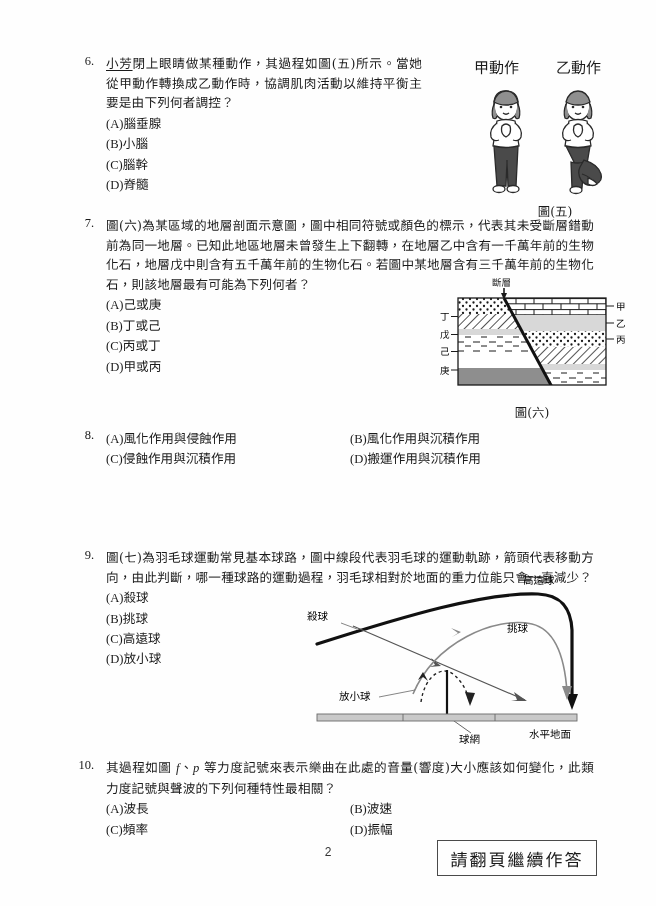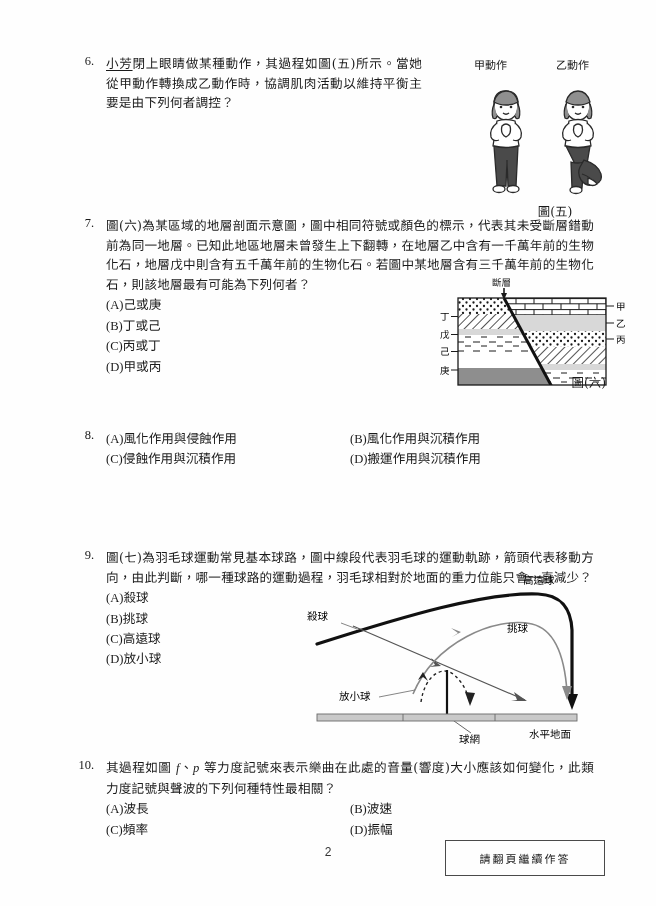--- a/index.html
+++ b/index.html
@@ -27,50 +27,56 @@
   .opt .lab{font-family:"Liberation Serif",serif;}
   .opts2{display:flex;flex-wrap:wrap;}
   .opts2 .opt{width:50%;box-sizing:border-box;}
   .ital{font-style:italic;font-family:"Liberation Serif",serif;}
 
   
   .cap{font-size:12.4px;text-align:center;}
 
   
   #fig5{position:absolute;left:470px;top:56px;width:170px;height:160px;}
-  .poselbl{position:absolute;font-size:11px;}
+  .poselbl{position:absolute;font-size:15px;}
 
   
   #fig6{position:absolute;left:440px;top:276px;width:200px;height:135px;}
 
   
   #fig7{position:absolute;left:295px;top:570px;width:345px;height:175px;}
 
   
   .pageno{
     position:absolute;left:0;right:0;top:845px;text-align:center;
     font-family:"Liberation Sans",sans-serif;font-size:12px;color:#333;
   }
   .turnbox{
     position:absolute;left:437px;top:840px;width:158px;height:34px;
     border:1.1px solid #4a4a4a;display:flex;align-items:center;
-    justify-content:center;font-size:11px;letter-spacing:2px;margin-left:8px;
+    justify-content:center;font-size:17px;letter-spacing:2px;
   }
   svg{display:block;}
   text{font-family:"DejaVu Serif","Liberation Serif",serif;}
 </style>
 </head>
 <body>
 
 <div class="page">
 
   <div class="q" style="top:54px;">
     <div class="qnum">6.</div>
     <div class="qbody" style="width:316px;">
       <div class="stem"><u>小芳</u><span>閉上眼睛做某種動作，其過程如圖(五)所示。當她從甲動作轉換成乙動作時，協調肌肉活動以維持平衡主要是由下列何者調控？</span></div>
+      <div class="opts">
+        <div class="opt"><span class="lab">(A)</span><span>腦垂腺</span></div>
+        <div class="opt"><span class="lab">(B)</span><span>小腦</span></div>
+        <div class="opt"><span class="lab">(C)</span><span>腦幹</span></div>
+        <div class="opt"><span class="lab">(D)</span><span>脊髓</span></div>
+      </div>
     </div>
   </div>
 
   <div id="fig5">
     <div class="poselbl" style="left:4px;top:0;">甲動作</div>
     <div class="poselbl" style="left:86px;top:0;">乙動作</div>
     <svg width="170" height="130" viewBox="0 0 170 130" style="position:absolute;left:0;top:18px;">
       <g stroke="#2a2a2a" stroke-width="1.3" fill="#fff">
 
         <path d="M24 30 q0 -13 12 -13 q12 0 12 13 q0 5 -1 8" fill="#8f8f8f" stroke="#2a2a2a"></path>
@@ -234,21 +240,21 @@
       <text x="0" y="98" font-size="9.5">庚</text>
       <line x1="11" y1="94" x2="18" y2="94" stroke="#1a1a1a" stroke-width="1"></line>
 
       <line x1="166" y1="30" x2="174" y2="30" stroke="#1a1a1a" stroke-width="1"></line>
       <text x="176" y="34" font-size="9.5">甲</text>
       <line x1="166" y1="47" x2="174" y2="47" stroke="#1a1a1a" stroke-width="1"></line>
       <text x="176" y="51" font-size="9.5">乙</text>
       <line x1="166" y1="63" x2="174" y2="63" stroke="#1a1a1a" stroke-width="1"></line>
       <text x="176" y="67" font-size="9.5">丙</text>
     </svg>
-    <div class="cap" style="position:absolute;left:18px;top:97px;width:148px;text-align:right;">圖(六)</div>
+    <div class="cap" style="position:absolute;left:18px;top:127px;width:148px;">圖(六)</div>
   </div>
 
   <div class="q" style="top:428px;">
     <div class="qnum">8.</div>
     <div class="qbody" style="width:488px;">
       <div class="opts opts2">
         <div class="opt"><span class="lab">(A)</span><span>風化作用與侵蝕作用</span></div>
         <div class="opt"><span class="lab">(B)</span><span>風化作用與沉積作用</span></div>
         <div class="opt"><span class="lab">(C)</span><span>侵蝕作用與沉積作用</span></div>
         <div class="opt"><span class="lab">(D)</span><span>搬運作用與沉積作用</span></div>

